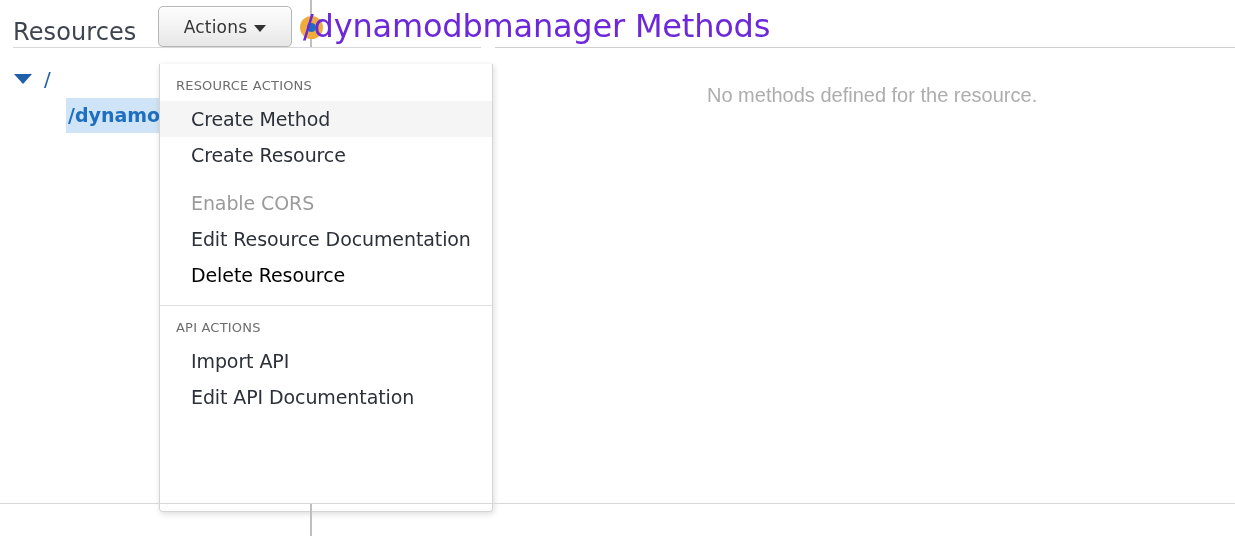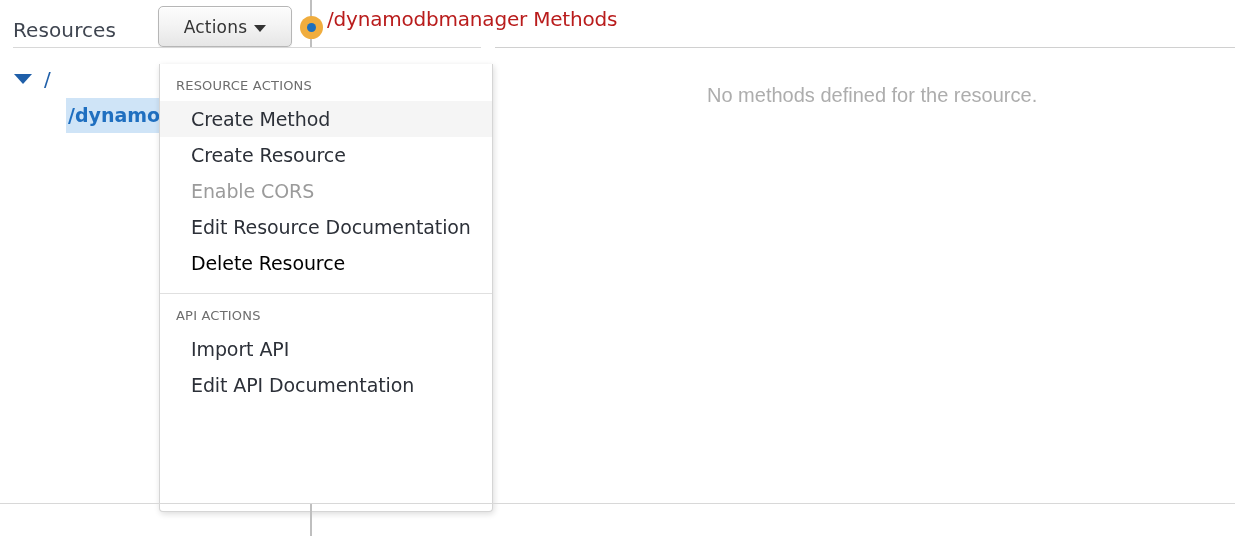--- a/index.html
+++ b/index.html
@@ -14,21 +14,21 @@
     overflow: hidden;
     font-family: "DejaVu Sans", "Liberation Sans", sans-serif;
     -webkit-font-smoothing: antialiased;
   }
 
   
   #resources-label {
     position: absolute;
     left: 13px;
     top: 18px;
-    font-size: 20px;
+    font-size: 24px;
     color: #3f4550;
     font-family: "DejaVu Sans", "Liberation Sans", sans-serif;
     letter-spacing: .1px;
     white-space: nowrap;
   }
 
   #actions-button {
     position: absolute;
     left: 158px;
     top: 6px;
@@ -96,24 +96,24 @@
     left: 7px;
     top: 7px;
     width: 9px;
     height: 9px;
     border-radius: 50%;
     background: #1c6fbd;
   }
 
   #page-title {
     position: absolute;
-    left: 327px;
+    left: 303px;
     top: 7px;
-    font-size: 20px;
-    color: #b91c1c;
+    font-size: 32px;
+    color: #6d28d9;
     font-family: "DejaVu Sans", "Liberation Sans", sans-serif;
     white-space: nowrap;
     letter-spacing: -.2px;
   }
 
   
   #divider-left {
     position: absolute;
     left: 13px;
     top: 47px;
@@ -223,20 +223,21 @@
     white-space: nowrap;
     cursor: pointer;
     letter-spacing: -.1px;
   }
   .menu-item.highlighted {
     background: #f5f5f5;
   }
   .menu-item.disabled {
     color: #9b9b9b;
     cursor: default;
+    margin-top: 12px;
   }
   .menu-item.danger {
     color: #000000;
   }
   .menu-divider {
     height: 1px;
     background: #e0e0e0;
     margin-top: 12px;
   }
 </style>

